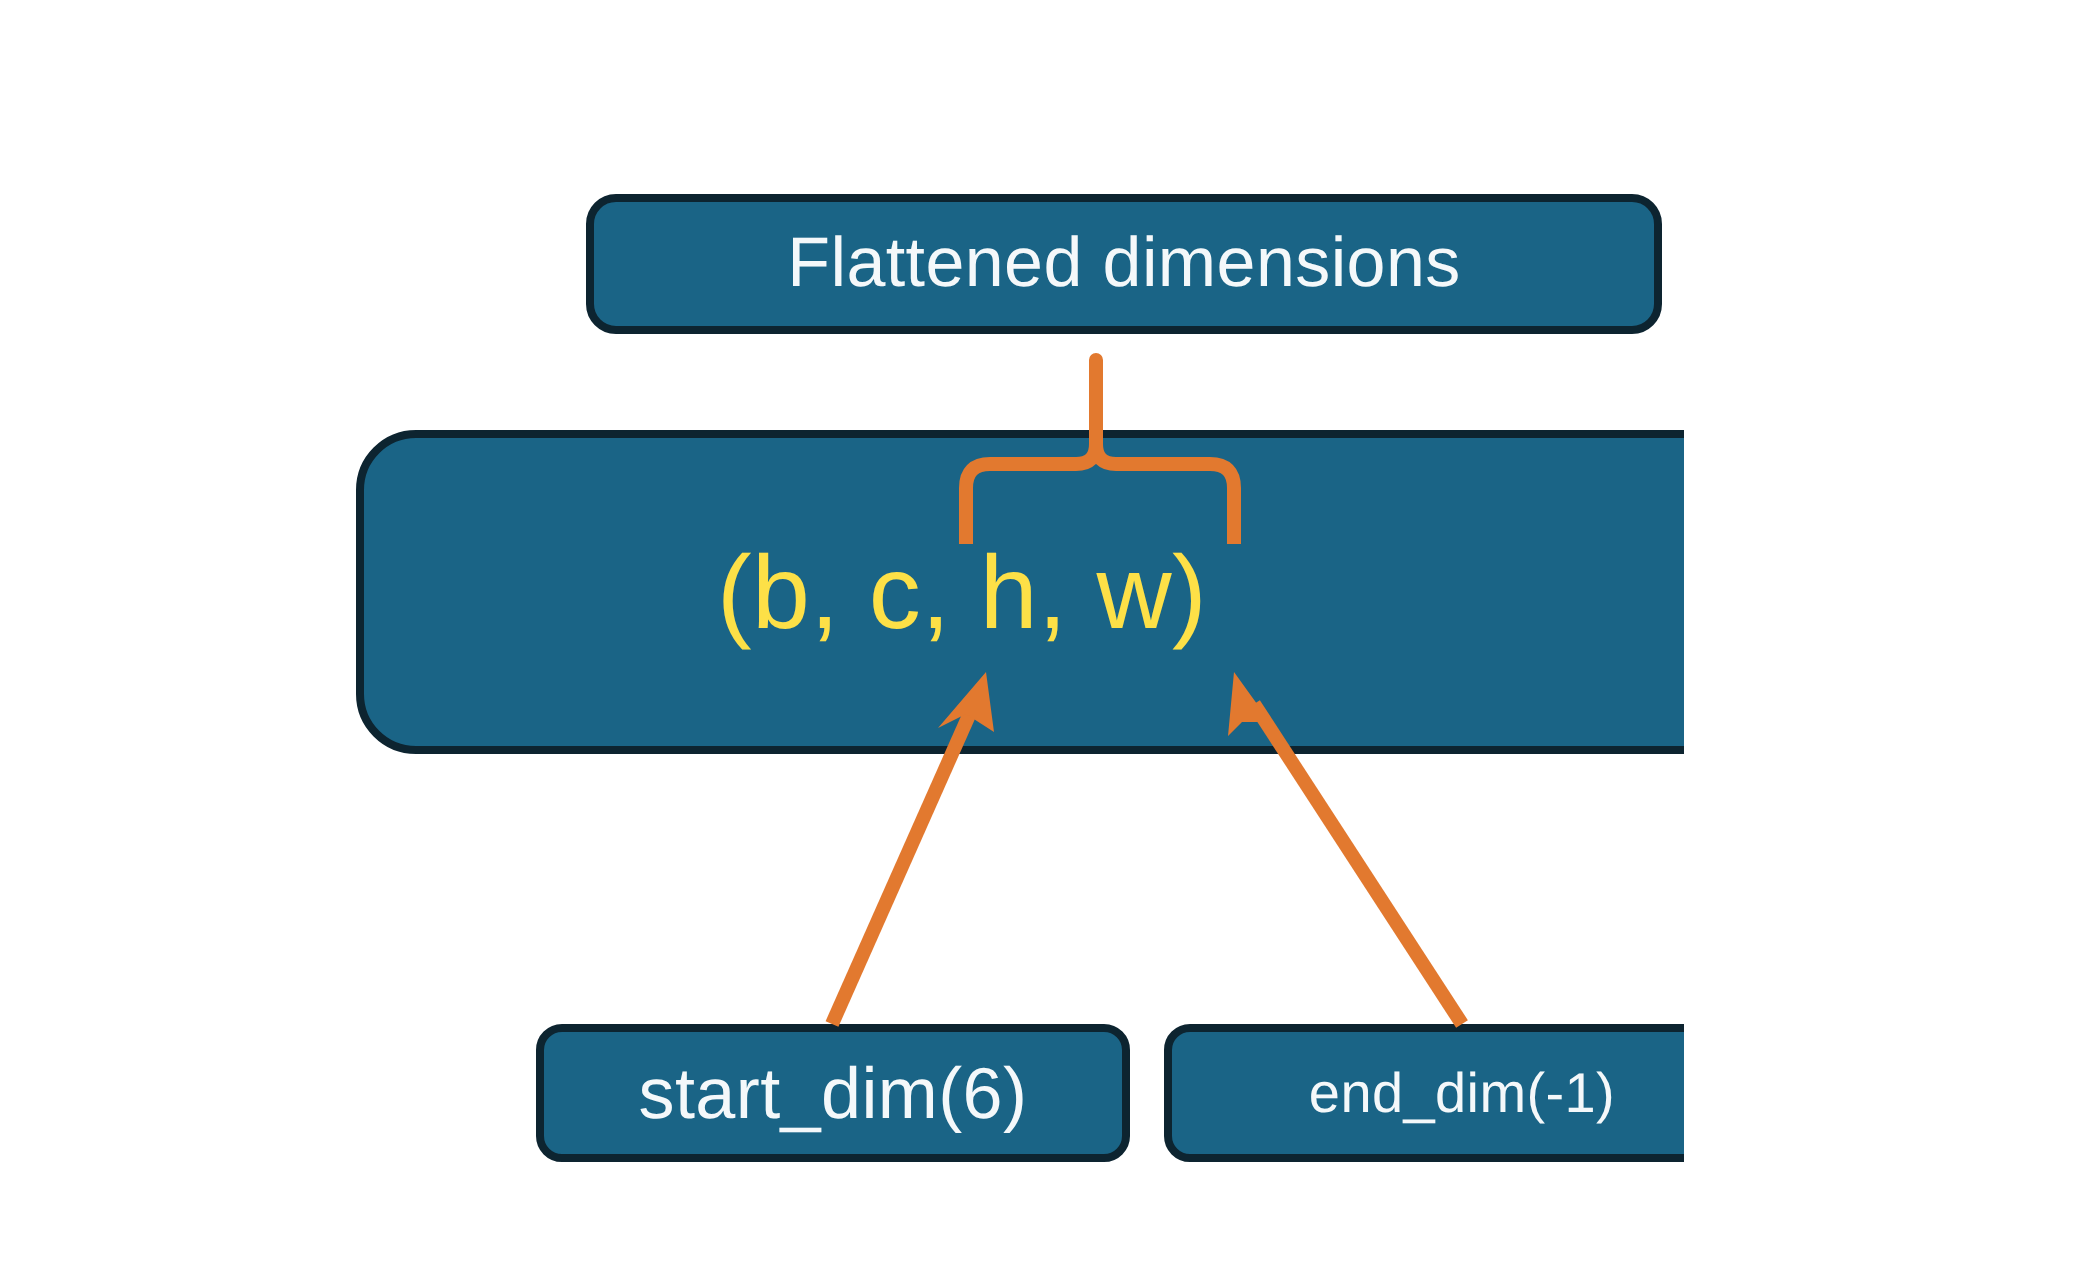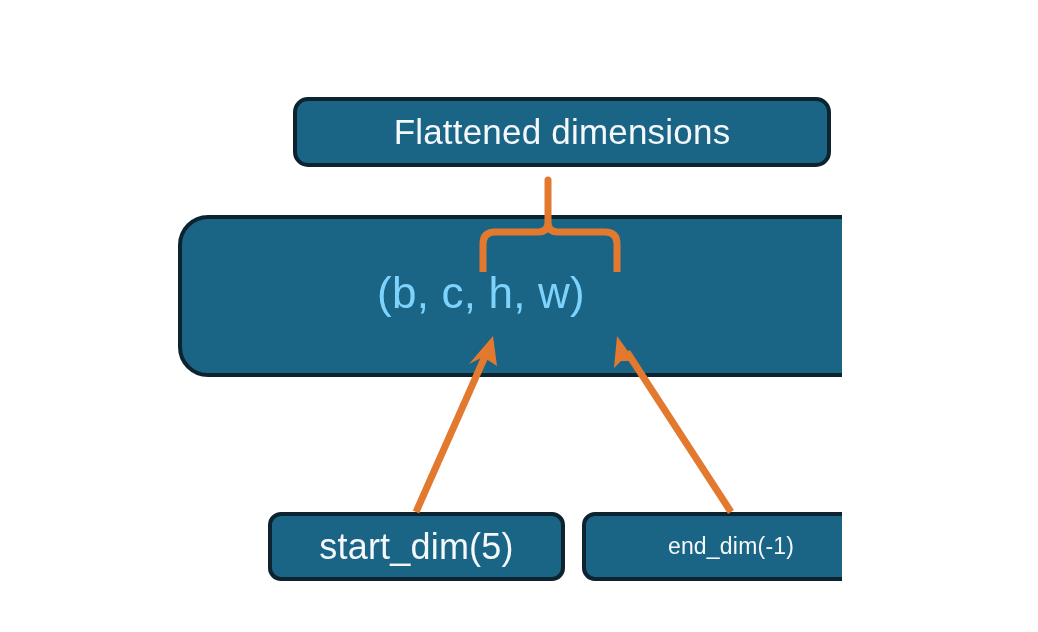--- a/index.html
+++ b/index.html
@@ -50,42 +50,42 @@
     font-size: 48px;
     align-items: flex-start;
     justify-content: flex-start;
   }
   #shape-text {
     position: absolute;
     left: 0;
     right: 0;
     top: 52px;
     text-align: center;
-    font-size: 44px;
+    font-size: 52px;
     line-height: 1;
-    color: #7dd3fc;
+    color: #fde047;
     
     transform: translateX(-47px);
   }
   
   #node-start-dim {
     left: 268px;
     top: 512px;
     width: 297px;
     height: 69px;
     border-radius: 13px;
     font-size: 36px;
   }
   #node-end-dim {
     left: 582px;
     top: 512px;
     width: 298px;
     height: 69px;
     border-radius: 13px;
-    font-size: 23px;
+    font-size: 28px;
   }
   
   svg.overlay {
     position: absolute;
     left: 0;
     top: 0;
     width: 1038px;
     height: 632px;
     overflow: visible;
   }
@@ -130,21 +130,21 @@
              Q 548 232 548 222
              L 548 180
              L 548 222
              Q 548 232 558 232
              L 605 232
              Q 617 232 617 244
              L 617 272"></path>
   </svg>
 
   <div class="node" id="node-start-dim">
-    <span>start_dim(5)</span>
+    <span>start_dim(6)</span>
   </div>
 
   <div class="node" id="node-end-dim">
     <span>end_dim(-1)</span>
   </div>
 
   <svg class="overlay" id="arrow-layer" viewBox="0 0 1038 632">
 
     <g>
       <line class="arrow-line" x1="416" y1="512" x2="487" y2="352"></line>

